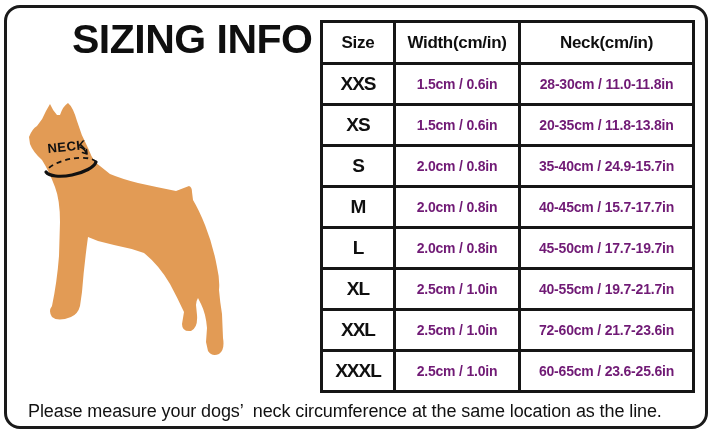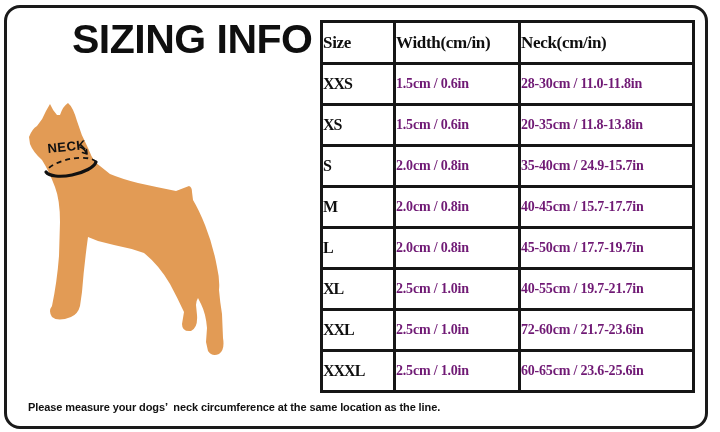--- a/index.html
+++ b/index.html
@@ -5,28 +5,28 @@
   html,body{margin:0;padding:0;background:#fff;}
   #page{position:relative;width:720px;height:432px;background:#fff;overflow:hidden;
         font-family:"Liberation Sans",sans-serif;color:#161616;}
   .frame{position:absolute;left:4px;top:5px;width:704px;height:424px;
          border:3px solid #1a1a1a;border-radius:16px;box-sizing:border-box;background:#fff;}
   .title{position:absolute;left:24px;top:16px;font-size:41px;font-weight:bold;
          letter-spacing:-0.5px;color:#0f0f0f;white-space:nowrap;margin-left:48px;}
   .dog-wrap{position:absolute;left:26px;top:100px;width:200px;height:262px;}
   table.sizes{position:absolute;left:320px;top:20px;width:372px;height:370px;
         border-collapse:collapse;table-layout:fixed;background:#fff;}
-  table.sizes td,table.sizes th{border:3px solid #161616;text-align:left;vertical-align:middle;
-        padding:0;overflow:hidden;white-space:nowrap;font-family:Liberation Serif, serif;}
+  table.sizes td,table.sizes th{border:3px solid #161616;text-align:center;vertical-align:middle;
+        padding:0;overflow:hidden;white-space:nowrap;}
   col.c1{width:73px;} col.c2{width:125px;} col.c3{width:174px;}
   tr.hdr{height:42px;} tr.row{height:41px;}
   th.hcell{font-size:17px;font-weight:bold;color:#0f0f0f;letter-spacing:-0.3px;}
-  td.size{font-size:16px;font-weight:bold;color:#0f0f0f;letter-spacing:-1px;}
+  td.size{font-size:19px;font-weight:bold;color:#0f0f0f;letter-spacing:-1px;}
   td.val{font-size:14px;font-weight:bold;color:#701a75;letter-spacing:-0.2px;}
-  .footer-note{position:absolute;left:28px;top:401px;font-size:11px;font-weight:700;
+  .footer-note{position:absolute;left:28px;top:401px;font-size:18px;font-weight:400;
         color:#111;white-space:pre;letter-spacing:-0.1px;}
   .neck-text{font-size:13px;font-weight:bold;fill:#111;letter-spacing:0.5px;}
 </style>
 </head>
 <body>
 
 <div id="page">
   <div class="frame"></div>
 
   <div class="title">SIZING INFO</div>

